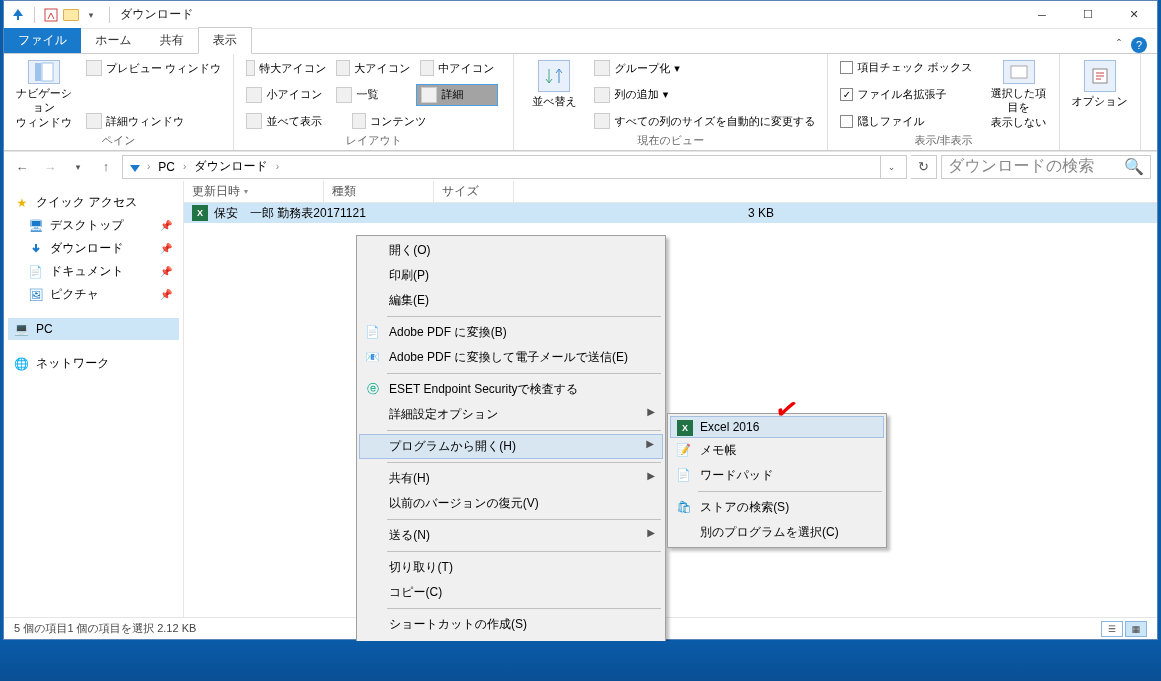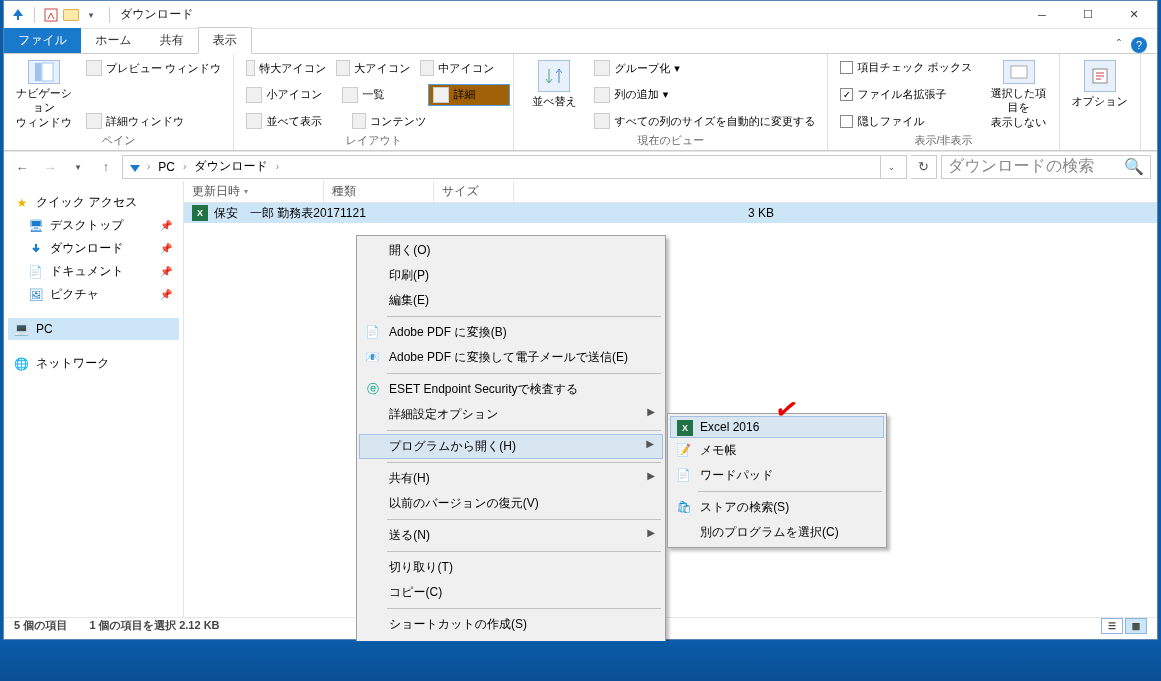--- a/index.html
+++ b/index.html
@@ -20,21 +20,21 @@
 .tabs-right { margin-left:auto; display:flex; align-items:center; padding-right:10px; gap:10px;}
 .help-icon{width:16px;height:16px;border-radius:50%;background:#1979ca;color:#fff;font-size:11px;display:flex;align-items:center;justify-content:center;}
 .ribbon { height:96px; display:flex; }
 .ribgroup { border-right:1px solid #e0e0e0; padding:4px 8px 0 8px; display:flex; flex-direction:column; }
 .ribgroup .body { flex:1; display:flex; }
 .ribgroup .label { font-size:11px; color:#666; text-align:center; padding:2px 0; }
 .bigbtn { display:flex; flex-direction:column; align-items:center; justify-content:flex-start; width:64px; padding:2px; font-size:11px; text-align:center; line-height:1.3; }
 .bigbtn .bicon { width:32px; height:32px; margin-bottom:2px; background:#e8f0fb; border:1px solid #a6c0e4; display:flex;align-items:center;justify-content:center;}
 .smallrow { display:flex; align-items:center; font-size:11px; padding:2px 4px; gap:4px; white-space:nowrap; }
 .smallrow .sicon { width:16px; height:16px; background:#f0f0f0; border:1px solid #ccc; display:inline-flex;align-items:center;justify-content:center;}
-.smallrow.selected{background:#a16207;border:1px solid #4ba0e8;}
+.smallrow.selected{background:#a3a3a3;border:1px solid #4ba0e8;}
 .col { display:flex; flex-direction:column; justify-content:space-between; gap:2px;}
 .checkbox { width:13px; height:13px; border:1px solid #888; display:inline-flex; align-items:center; justify-content:center; font-size:10px;}
 .addr { height:30px; border-top:1px solid #e5e5e5; display:flex; align-items:center; padding:0 6px; gap:4px;}
 .navbtn { width:24px; height:24px; display:flex; align-items:center; justify-content:center; color:#555; font-size:13px;}
 .addrbar { flex:1; height:24px; border:1px solid #ccc; display:flex; align-items:center; font-size:12px; padding:0 4px; gap:4px;}
 .crumb { padding:0 4px; }
 .crumb-sep{color:#888;font-size:10px;}
 .addr-right{display:flex;align-items:center;gap:0;}
 .addr-drop{width:22px;height:22px;border-left:1px solid #ccc;display:flex;align-items:center;justify-content:center;font-size:9px;color:#555;}
 .refresh{width:26px;height:24px;border:1px solid #ccc;border-left:none;display:flex;align-items:center;justify-content:center;font-size:13px;color:#555;}
@@ -47,21 +47,21 @@
 .side-item .sicn{width:16px;height:16px;display:flex;align-items:center;justify-content:center;}
 .side-item.sel{background:#cde6f7;}
 .pin{margin-left:auto;color:#888;font-size:10px;}
 .content { flex:1; position:relative; }
 .colheads { height:22px; border-bottom:1px solid #e5e5e5; display:flex; font-size:12px; color:#555; }
 .ch { border-right:1px solid #e5e5e5; padding:3px 8px; display:flex; align-items:center; }
 .ch .sort{font-size:8px;margin-left:4px;color:#888;}
 .filerow { height:20px; display:flex; align-items:center; background:#cde6f7; font-size:12px; padding-left:8px; }
 .filerow .ficon{width:16px;height:16px;margin-right:6px;}
 .excel-icon{background:linear-gradient(#217346,#217346);color:#fff;font-size:9px;display:flex;align-items:center;justify-content:center;font-weight:bold;}
-.status { height:22px; border-top:1px solid #e5e5e5; display:flex; font-size:11px; padding:0 10px; color:#444; gap:22px;font-weight:bold;}
+.status { height:22px; border-top:1px solid #e5e5e5; display:flex; align-items:center; font-size:11px; padding:0 10px; color:#444; gap:0;}
 .status .views{margin-left:auto;display:flex;gap:2px;}
 .vbtn{width:22px;height:16px;border:1px solid #8ab5e0;display:flex;align-items:center;justify-content:center;font-size:9px;}
 .vbtn.active{background:#cde6f7;}
 
 .ctxmenu { position:absolute; background:#f0f0f0; border:1px solid #a0a0a0; box-shadow:3px 3px 3px rgba(0,0,0,.25); font-size:12px; padding:2px; }
 .ctxmenu .item { display:flex; padding:4px 28px 4px 30px; position:relative; white-space:nowrap; min-height:22px;}
 .ctxmenu .item .micon{position:absolute;left:6px;width:16px;height:16px;display:flex;align-items:center;justify-content:center;}
 .ctxmenu .item .arrow{position:absolute;right:8px;font-size:10px;color:#555;}
 .ctxmenu .item.hov{background:#d8e6f2;border:1px solid #a6c0e4;padding:3px 27px 3px 29px;}
 .ctxmenu .sep{height:1px;background:#c0c0c0;margin:3px 2px 3px 28px;}
@@ -154,21 +154,21 @@
                 </div>
             <div class="smallrow" style="width:82px">
                   <span class="sicon"></span>
                   <span>大アイコン</span>
                 </div>
             <div class="smallrow" style="width:82px">
                   <span class="sicon"></span>
                   <span>中アイコン</span>
                 </div>
           </div>
-          <div style="display:flex;gap:8px">
+          <div style="display:flex;gap:2px">
             <div class="smallrow" style="width:88px">
                   <span class="sicon"></span>
                   <span>小アイコン</span>
                 </div>
             <div class="smallrow" style="width:82px">
                   <span class="sicon"></span>
                   <span>一覧</span>
                 </div>
             <div class="smallrow selected" style="width:82px">
                   <span class="sicon"></span>

